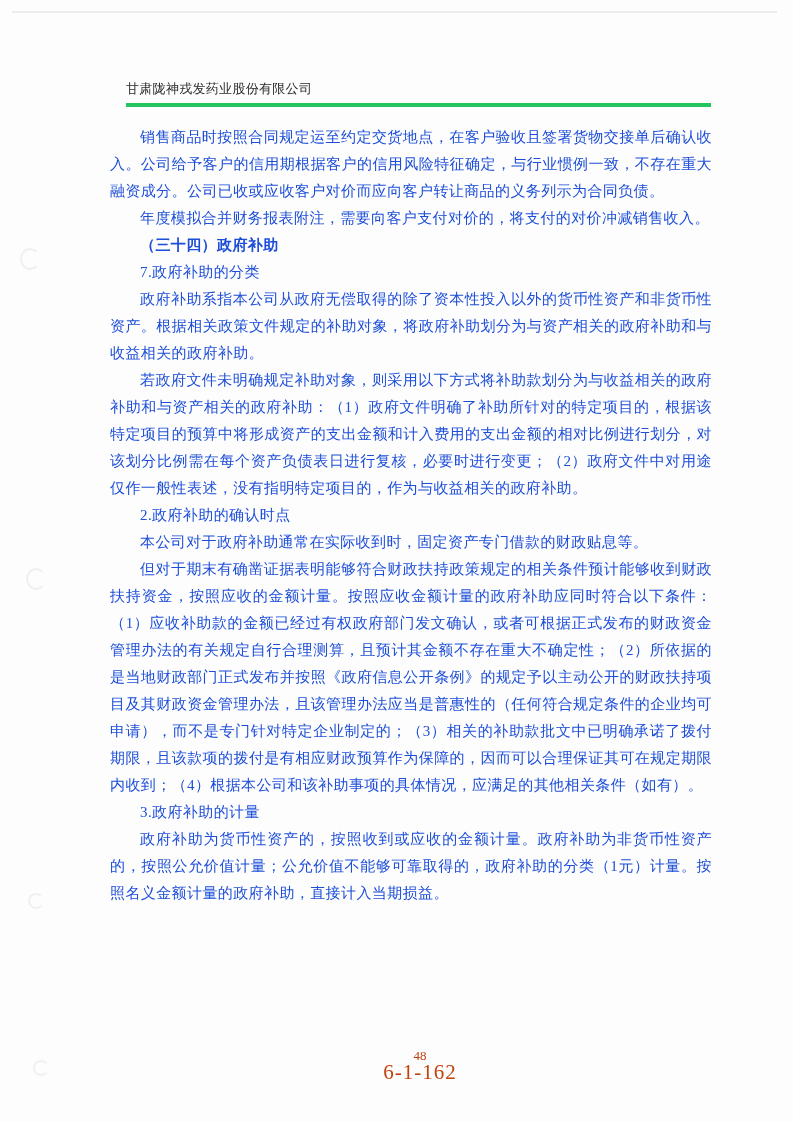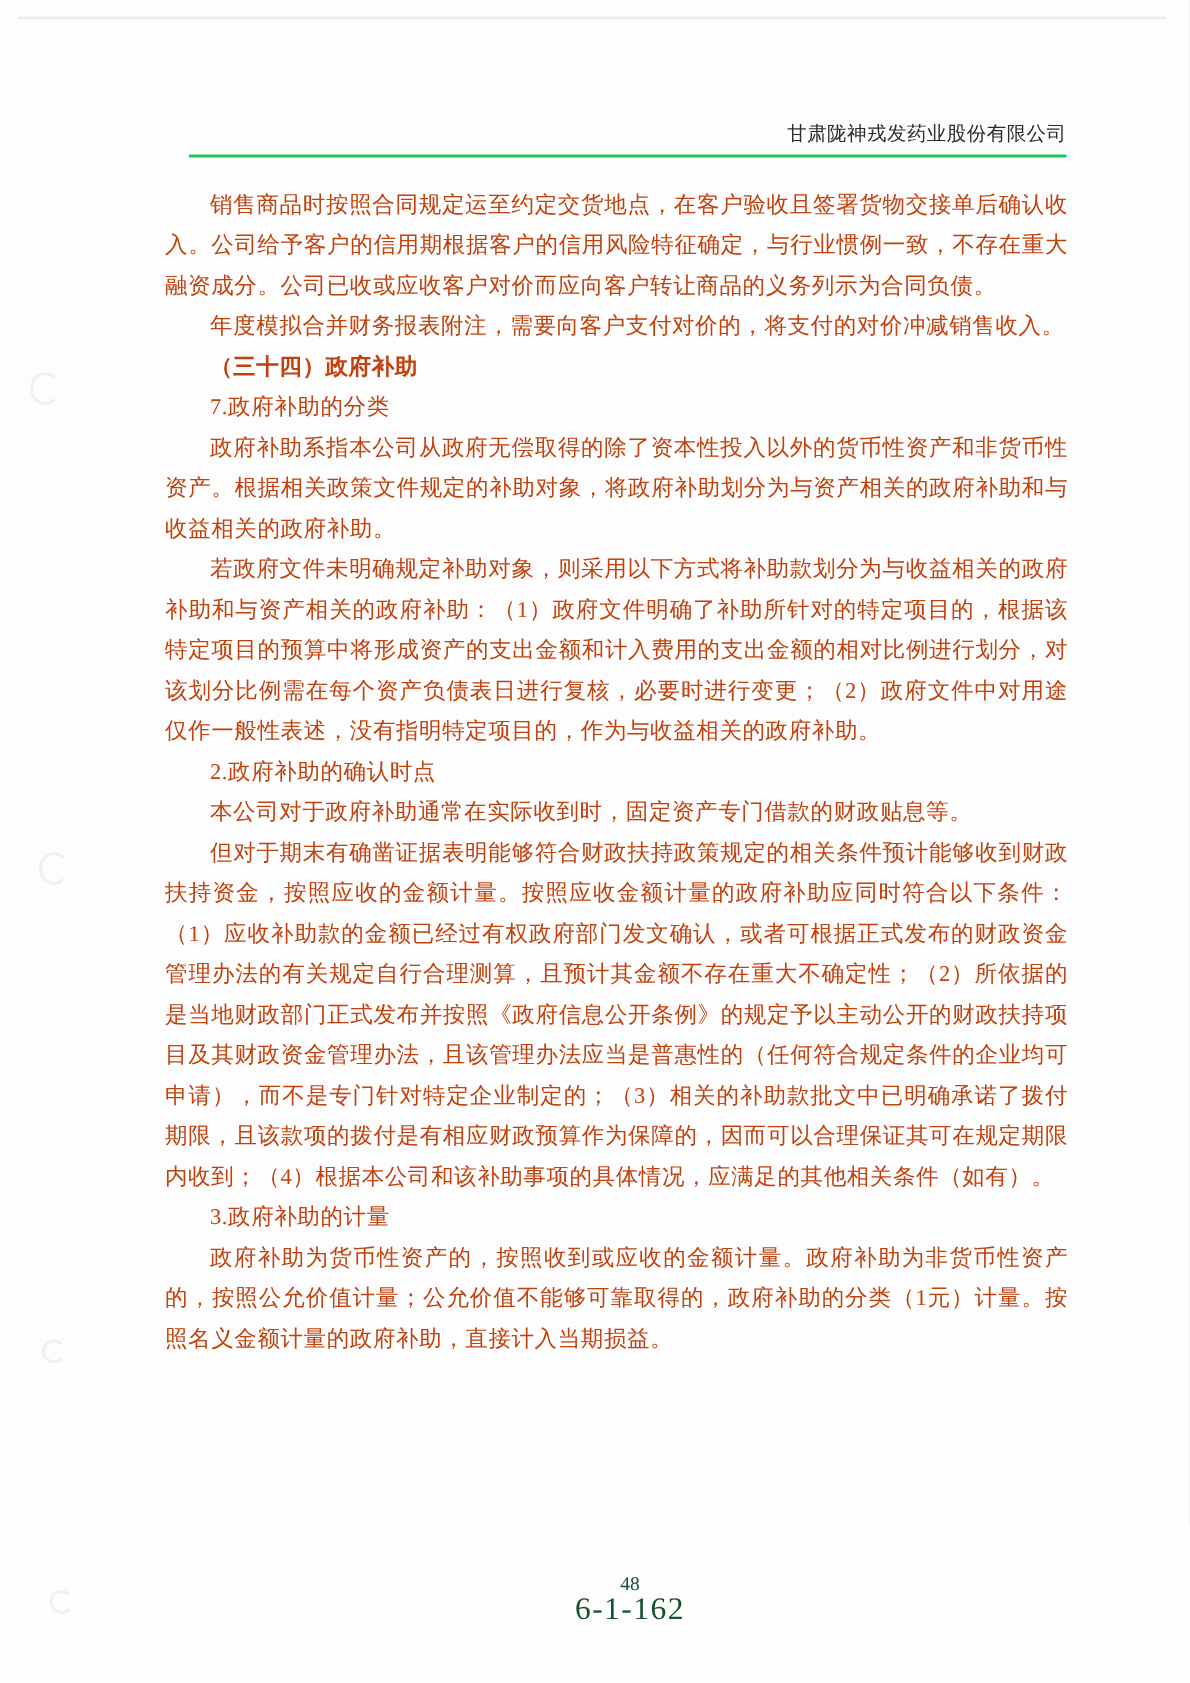--- a/index.html
+++ b/index.html
@@ -35,55 +35,55 @@
   .ghost-ring.r1 { left: 20px; top: 248px; }
   .ghost-ring.r2 { left: 26px; top: 568px; }
   .ghost-ring.r3 { left: 28px; top: 893px; width: 12px; height: 12px; }
   .ghost-ring.r4 { left: 33px; top: 1060px; width: 12px; height: 12px; }
 
   .header {
     position: absolute;
     left: 126px; top: 80px;
     width: 585px;
     display: flex;
-    justify-content: flex-end;
+    justify-content: space-between;
     align-items: flex-end;
     font-size: 13px;
     letter-spacing: 0.3px;
     color: #2b2b2b;
     padding-bottom: 5px;
-    border-bottom: 2px solid #22c55e;
+    border-bottom: 4px solid #22c55e;
   }
   .header .left { white-space: nowrap; }
   .header .right { white-space: nowrap; }
 
   .doc-body {
     position: absolute;
     left: 110px; top: 124px;
     width: 602px;
     font-size: 15px;
     line-height: 27px;
     letter-spacing: 0.4px;
     text-align: justify;
-    color: #c2410c;
+    color: #1d4ed8;
   }
   .doc-body p {
     margin: 0;
     text-indent: 2em;
   }
   .doc-body p.heading {
     font-weight: bold;
   }
 
   .footer {
     position: absolute;
     left: 110px; top: 1048px;
     width: 620px;
     text-align: center;
-    color: #14532d;
+    color: #c2410c;
   }
   .footer .pagenum { font-size: 13px; line-height: 15px; }
   .footer .docnum  { font-size: 21px; line-height: 19px; letter-spacing: 1px; }
 </style>
 </head>
 <body>
 
 <div class="page">
 
   <div class="scan-topline"></div>

